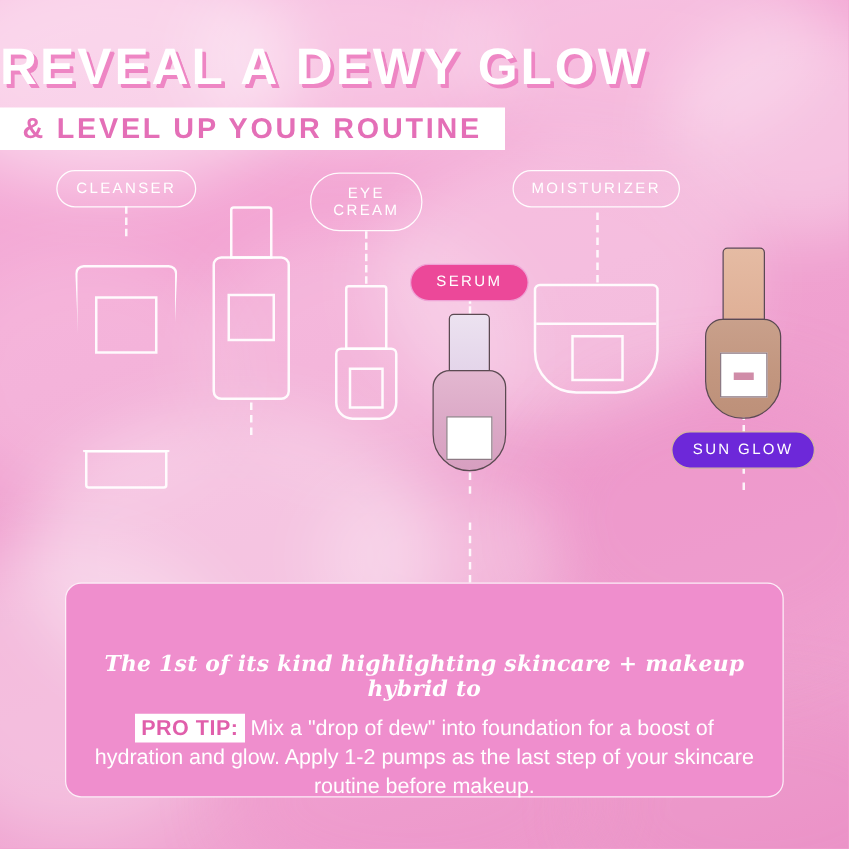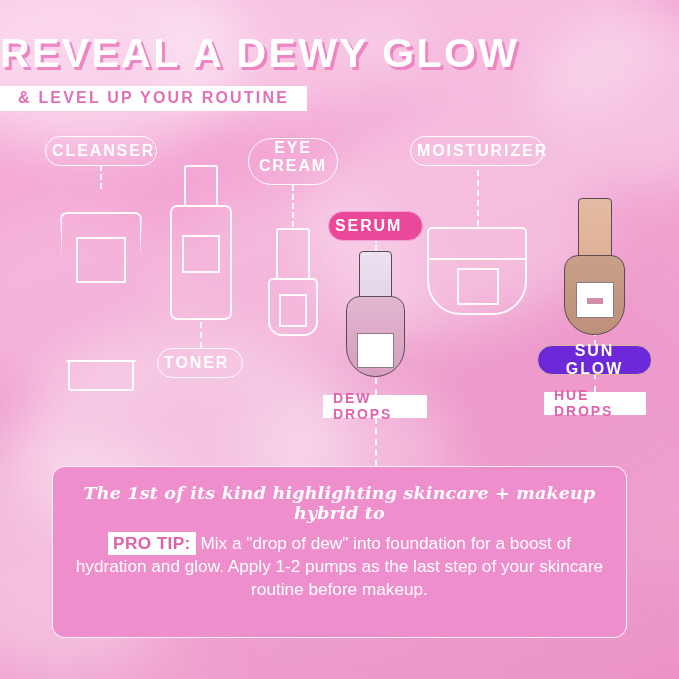--- a/index.html
+++ b/index.html
@@ -26,31 +26,31 @@
     color:#ffffff;
     text-shadow:2.5px 2.5px 0 #ee86c4, 3px 3px 0 #ee86c4;
     white-space:nowrap;
   }
   .subtitle-band{
     display:inline-block;margin-top:9px;
     background:#ffffff;
     padding:3px 18px 4px 18px;
   }
   .subtitle{
-    font-size:16px;letter-spacing:2.2px;font-weight:700;
+    font-size:23px;letter-spacing:2.2px;font-weight:700;
     color:#e46fb7;white-space:nowrap;
   }
   
   .pill{
     position:absolute;
     border:1.6px solid rgba(255,255,255,.95);
     border-radius:999px;
     color:#ffffff;
-    font-size:16px;letter-spacing:1.9px;font-weight:700;
-    display:flex;align-items:center;
+    font-size:12px;letter-spacing:1.9px;font-weight:400;
+    display:flex;align-items:center;justify-content:center;
     text-align:center;line-height:1.15;
     box-sizing:border-box;
     padding:0 6px;
   }
   .pill.solid-pink{background:#ec4899;border-color:#efa3d6;color:#fff;margin-top:12px;}
   .pill.solid-tan{background:#6d28d9;border-color:#d8b3a2;color:#fff;}
   .tag{
     position:absolute;background:#ffffff;color:#e263ae;
     font-size:14px;letter-spacing:1.9px;font-weight:600;
     display:flex;align-items:center;justify-content:center;
@@ -65,21 +65,21 @@
   .ol{position:absolute;box-sizing:border-box;border:2px solid rgba(255,255,255,.93);}
   
   .panel{
     position:absolute;left:52px;top:466px;width:575px;height:172px;
     background:#ef8ecd;border:1.5px solid rgba(255,255,255,.85);
     border-radius:13px;box-sizing:border-box;
     padding:16px 22px 10px 22px;text-align:center;
   }
   .panel-script{
     font-family:"DejaVu Serif",serif;font-style:italic;font-weight:700;
-    color:#ffffff;font-size:17.5px;letter-spacing:.2px;
+    color:#ffffff;font-size:17.5px;letter-spacing:.2px;margin-top:39px;
   }
   .panel-head{
     color:#ffffff;font-weight:700;font-size:30px;letter-spacing:.6px;
     margin-top:6px;white-space:nowrap;
   }
   .panel-body{
     color:#ffffff;font-size:17.2px;line-height:1.34;margin-top:9px;
     font-weight:400;
   }
   .protip{
@@ -173,48 +173,39 @@
                 border-radius:14px 14px 30px 30px;"></div>
     <div style="position:absolute;left:20px;top:84px;width:38px;height:36px;
                 background:#ffffff;border:1.2px solid #8d7a84;box-sizing:border-box;"></div>
     <div style="position:absolute;left:31px;top:100px;width:16px;height:6px;background:#d08ca8;"></div>
   </div>
 
   <div class="pill" style="left:45px;top:136px;width:112px;height:30px;">
     <span>CLEANSER</span>
   </div>
 
-  <div class="pill" style="left:157px;top:348px;width:86px;height:30px;">
-    <span>TONER</span>
-  </div>
 
   <div class="pill" style="left:248px;top:138px;width:90px;height:47px;flex-direction:column;">
     <span>EYE</span>
     <span>CREAM</span>
   </div>
 
   <div class="pill solid-pink" style="left:328px;top:199px;width:95px;height:30px;">
     <span>SERUM</span>
   </div>
 
   <div class="pill" style="left:410px;top:136px;width:134px;height:30px;">
     <span>MOISTURIZER</span>
   </div>
 
   <div class="pill solid-tan" style="left:537px;top:345px;width:115px;height:30px;">
     <span>SUN GLOW</span>
   </div>
 
-  <div class="tag" style="left:323px;top:395px;width:104px;height:23px;">
-    <span>DEW DROPS</span>
-  </div>
-
-  <div class="tag" style="left:544px;top:392px;width:102px;height:23px;">
-    <span>HUE DROPS</span>
-  </div>
+
 
   <div class="panel">
     <div class="panel-script">The 1st of its kind highlighting skincare + makeup hybrid to</div>
     <div class="panel-body">
       <span class="protip">PRO TIP:</span><span> Mix a "drop of dew" into foundation for a boost of hydration and glow. Apply 1-2 pumps as the last step of your skincare routine before makeup.</span>
     </div>
   </div>
 
 </div>
 

